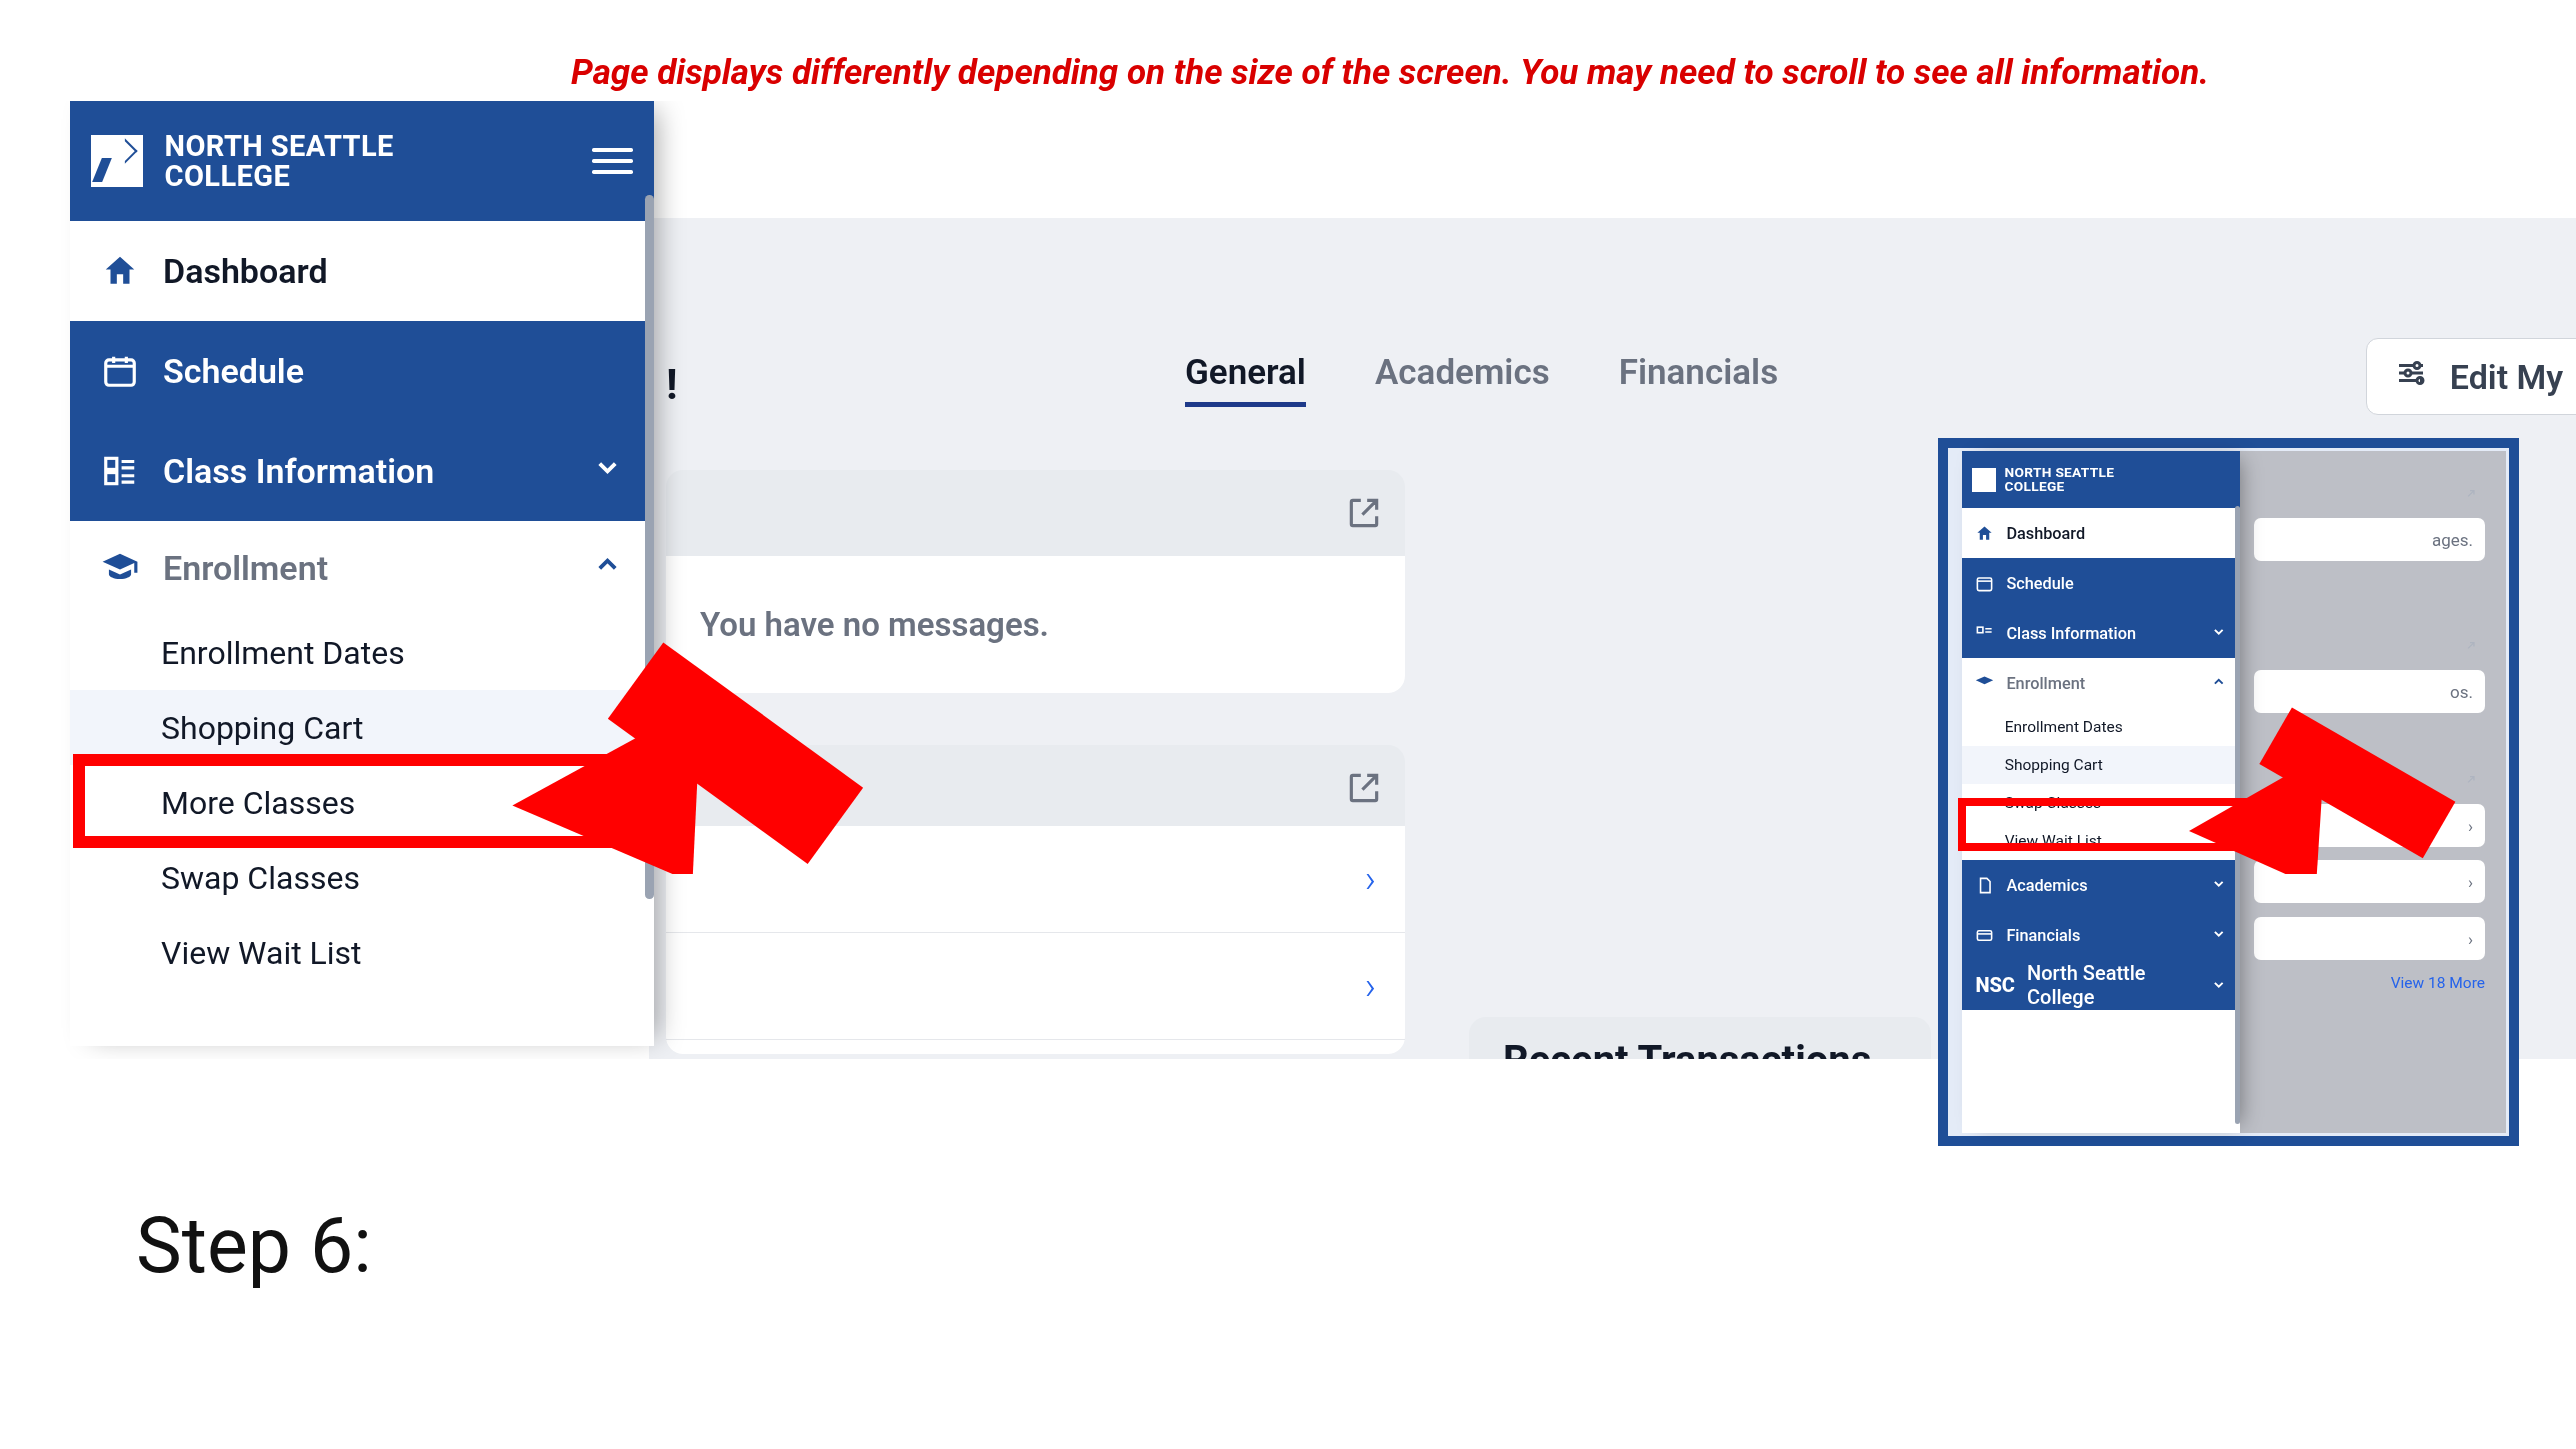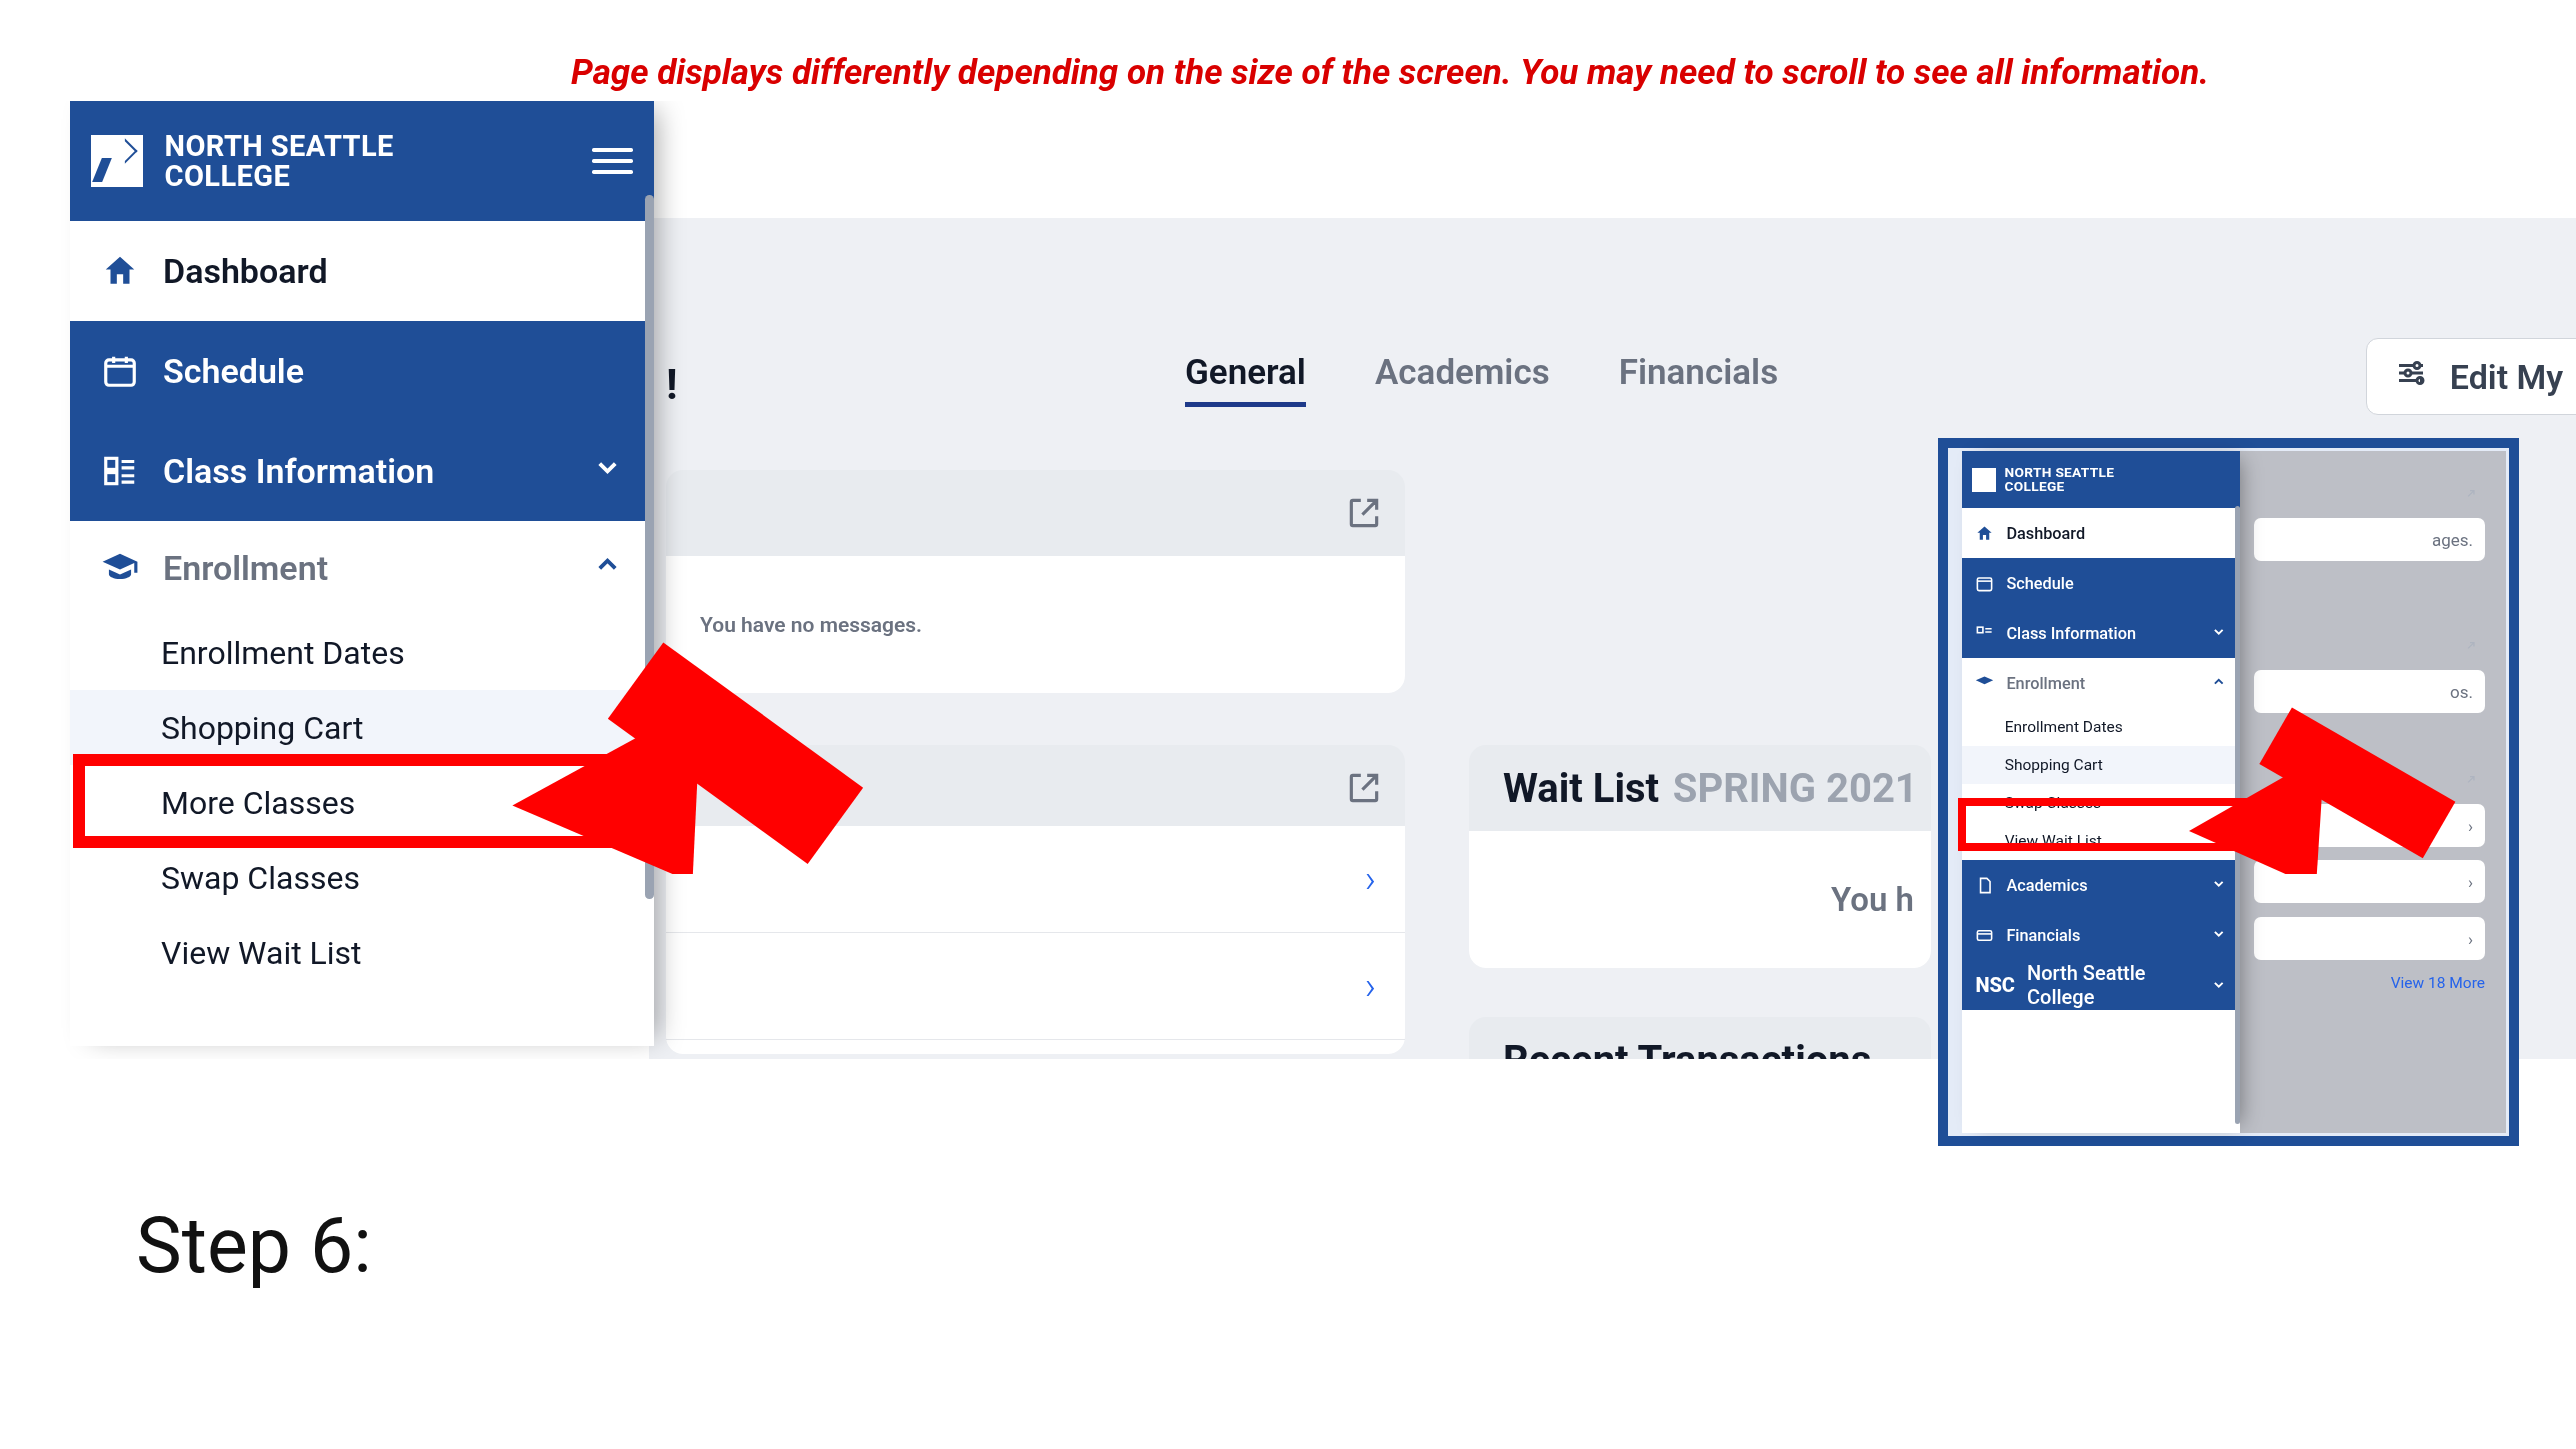--- a/index.html
+++ b/index.html
@@ -103,21 +103,21 @@
     background: #e8ebef;
     border-radius: 17px;
   }
   .card .body {
     background: #ffffff;
     border-radius: 0 0 17px 17px;
   }
 
   .card-messages       { left: 666px; top: 369px; width: 739px; height: 223px; }
   .card-messages .head { height: 86px; position: relative; }
-  .card-messages .body { height: 137px; display:flex; align-items:center; padding-left:34px; font-size: 21px; color: #6b7280; font-weight: 600; }
+  .card-messages .body { height: 137px; display:flex; align-items:center; padding-left:34px; font-size: 33px; color: #6b7280; font-weight: 600; }
 
   .open-ico {
     position: absolute;
     right: 22px;
     top: 24px;
     width: 38px;
     height: 38px;
     color: #6b7280;
   }
   .open-ico svg { width: 38px; height: 38px; }
@@ -495,29 +495,20 @@
         <div class="row">
           <span>›</span>
         </div>
         <div class="row">
           <span>›</span>
         </div>
       </div>
     </div>
 
 
-    <div class="card card-waitlist">
-      <div class="head">
-        <span>Wait List</span>
-        <span class="muted">SPRING 2021</span>
-      </div>
-      <div class="body">
-        <span>You h</span>
-      </div>
-    </div>
 
     <div class="card card-recent">
       <div class="head">
           <span>Recent Transactions</span>
         </div>
     </div>
 
     <div class="sidebar">
 
       <div class="brand">

